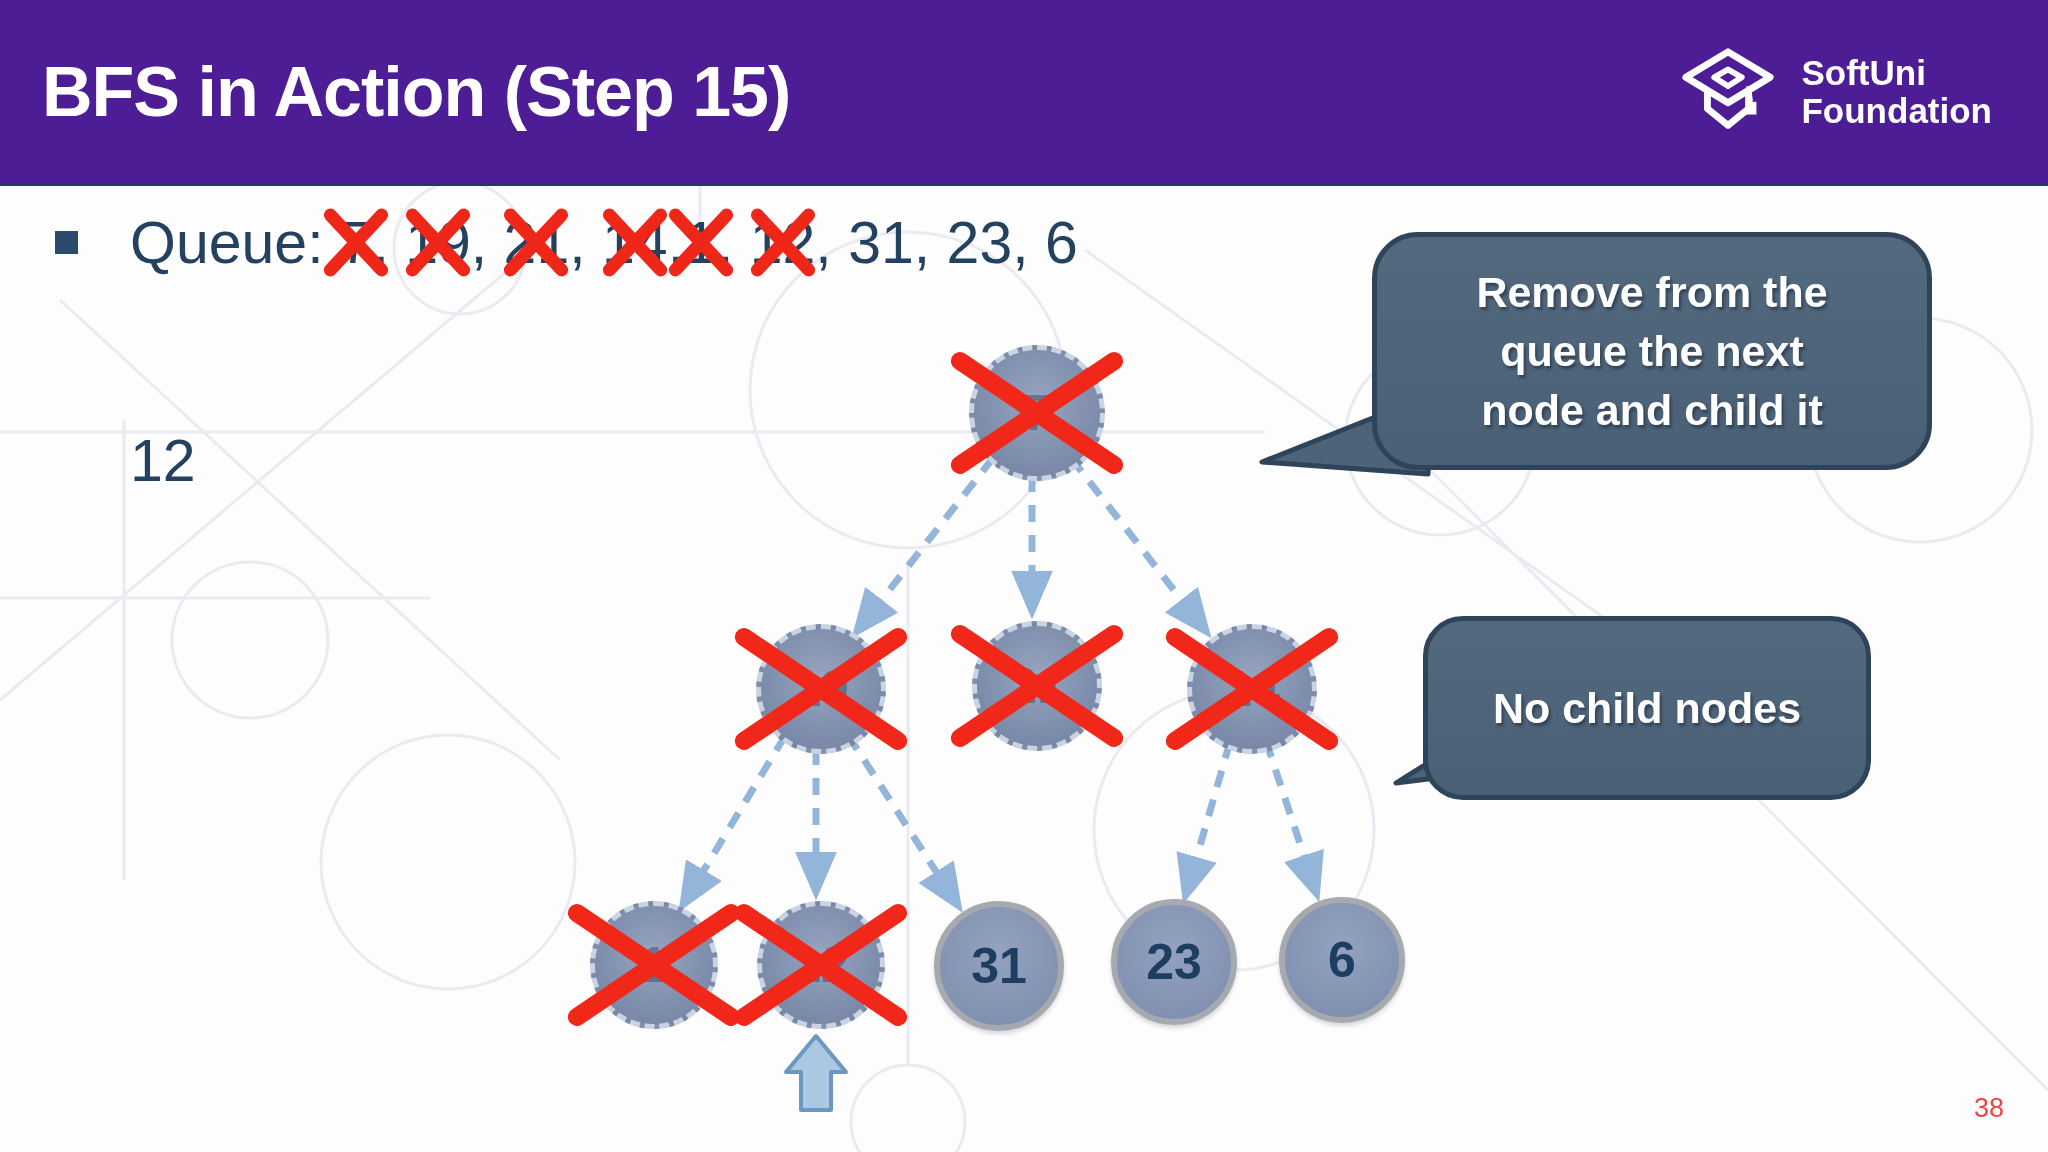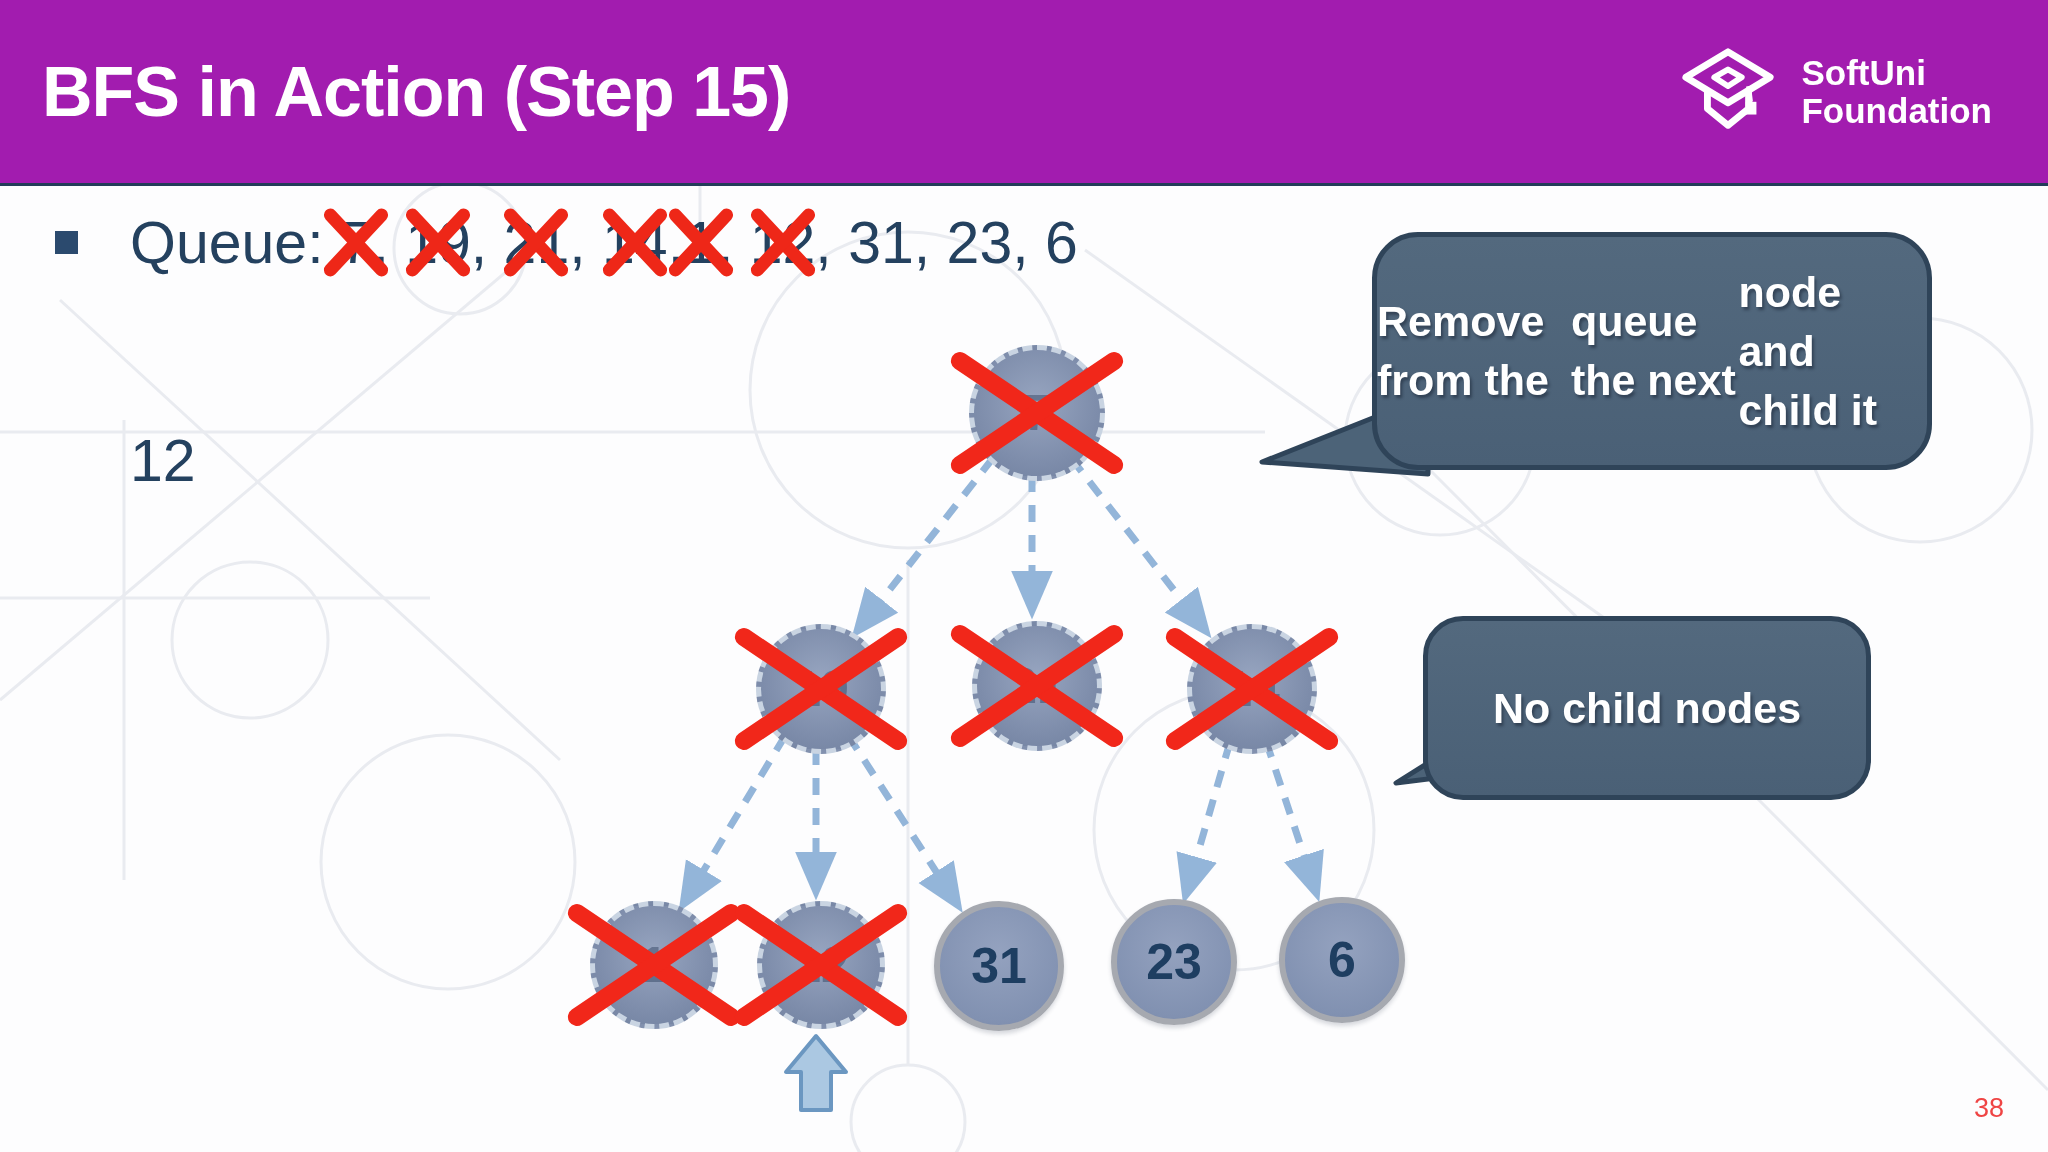--- a/index.html
+++ b/index.html
@@ -5,21 +5,21 @@
   html,body { margin:0; padding:0; background:#ffffff; }
   .slide {
     position:relative; width:2048px; height:1152px; overflow:hidden;
     background:#fdfdfe; font-family:"Liberation Sans", sans-serif;
   }
   svg.layer { position:absolute; left:0; top:0; width:2048px; height:1152px; pointer-events:none; }
 
   
   .header {
     position:absolute; left:0; top:0; width:2048px; height:183px;
-    background:#a21caf; border-bottom:3px solid #223c59;
+    background:#4c1d95; border-bottom:3px solid #223c59;
     display:flex; align-items:center; z-index:4;
   }
   .title {
     margin:0 0 0 42px; color:#ffffff; font-size:70px; font-weight:bold; letter-spacing:-1px;
   }
   .logo { position:absolute; right:56px; top:0; height:183px; display:flex; align-items:center; gap:24px; }
   .logo-text { color:#ffffff; font-size:35px; font-weight:bold; line-height:1.08; }
   .logo-text span { display:block; }
 
   
@@ -58,22 +58,22 @@
     background:#f1271a; border-radius:10px;
   }
   .x-node::before { transform:rotate(34deg); }
   .x-node::after  { transform:rotate(-34deg); }
 
   
   .callout {
     position:absolute; z-index:5; box-sizing:border-box;
     background:linear-gradient(180deg,#53697e 0%, #4a6076 100%);
     border:5px solid #2f4459; border-radius:46px;
-    display:flex; flex-direction:row; align-items:center; justify-content:center;
-    color:#ffffff; font-weight:bold; font-size:43px; line-height:59px; text-align:left;
+    display:flex; flex-direction:column; align-items:center; justify-content:center;
+    color:#ffffff; font-weight:bold; font-size:43px; line-height:59px; text-align:right;
     text-shadow:2px 3px 3px rgba(15,25,40,0.45);
   }
   .page-num { position:absolute; right:44px; bottom:28px; color:#ef4444; font-size:27px; z-index:2; }
 </style>
 </head>
 <body>
 
 <div class="slide">
 
   <svg class="layer" style="z-index:0">

